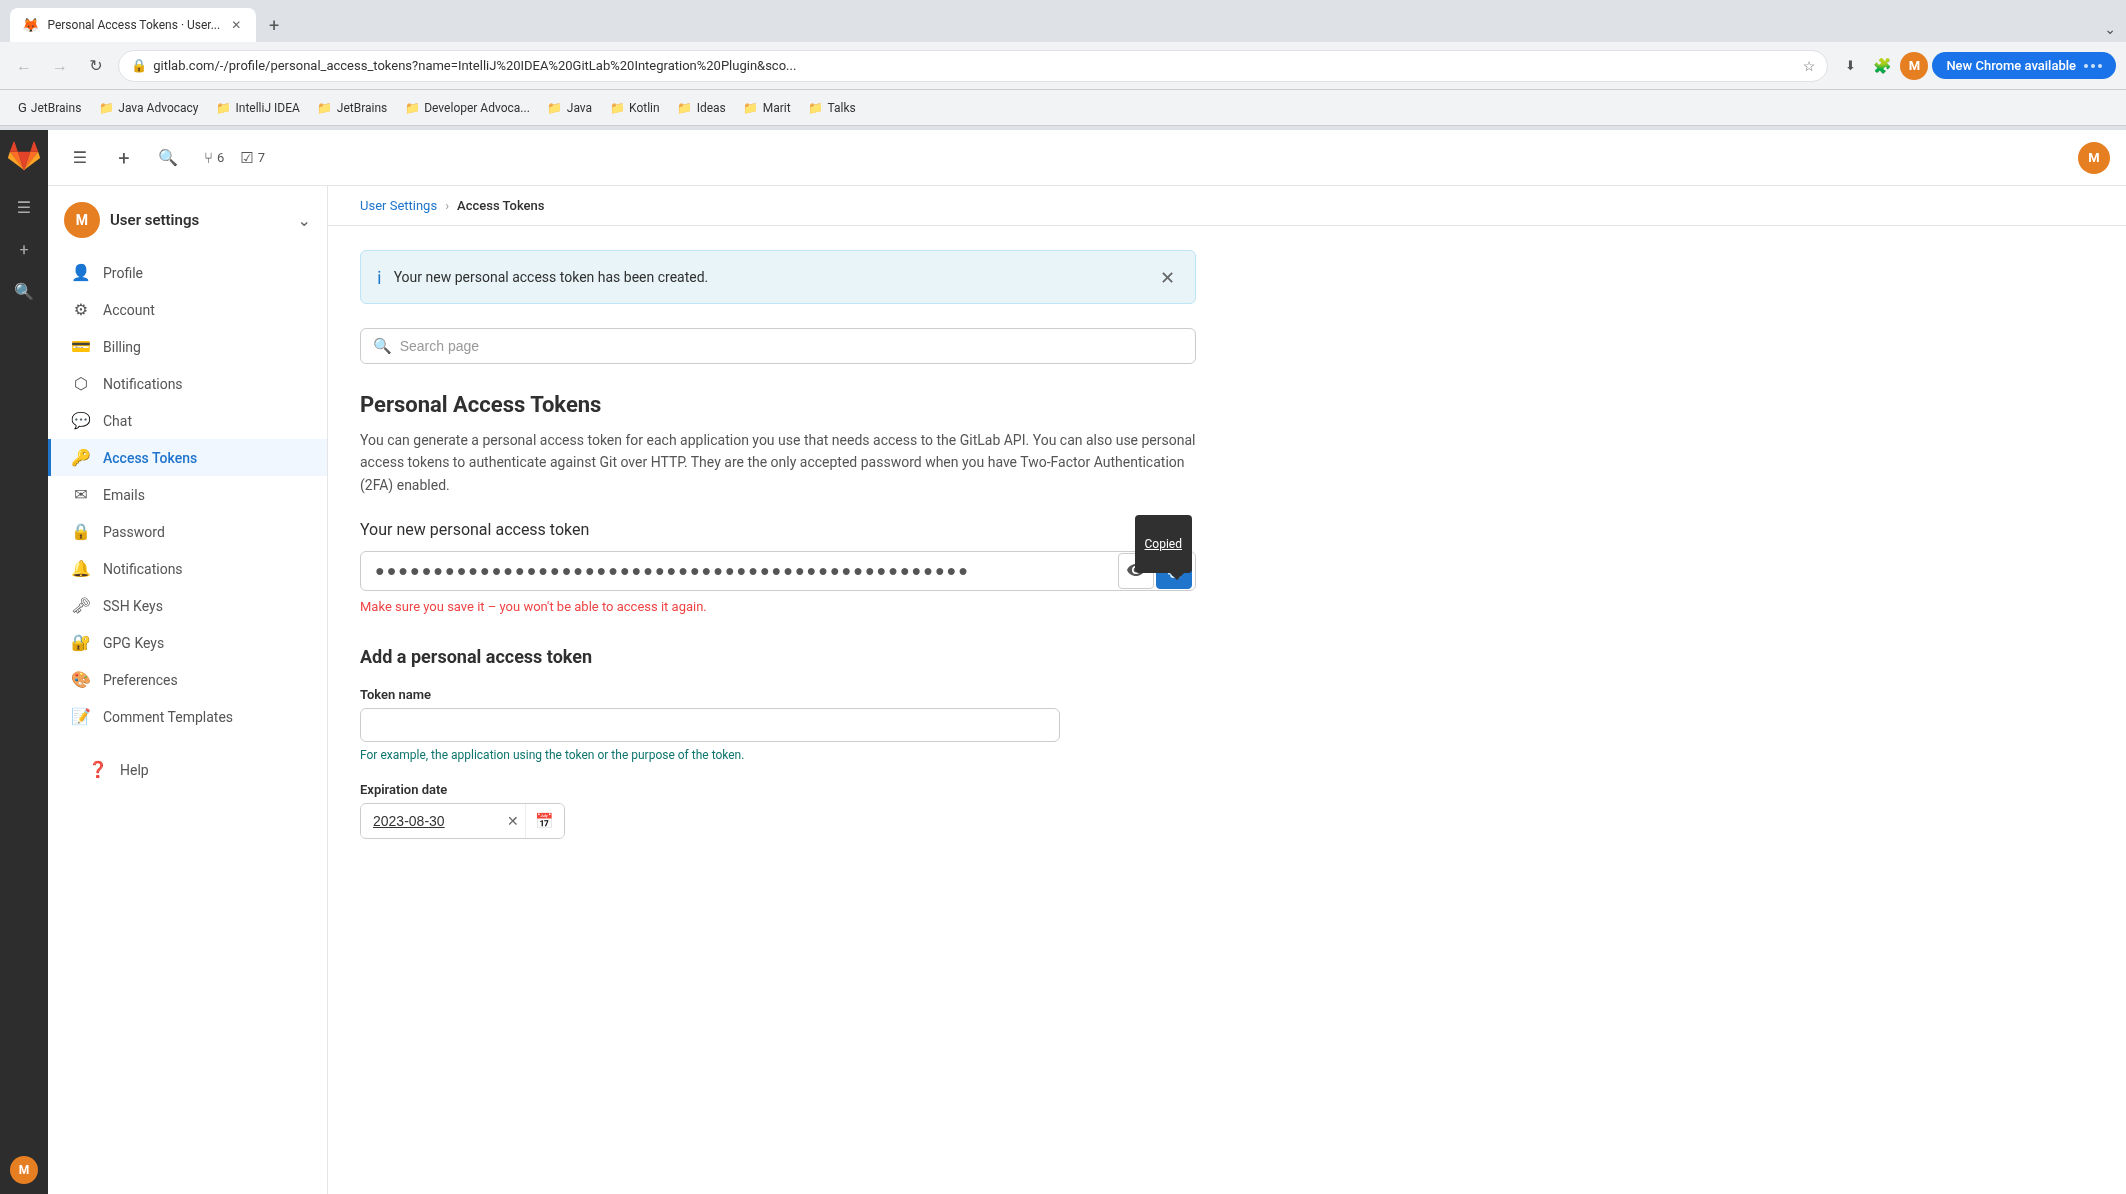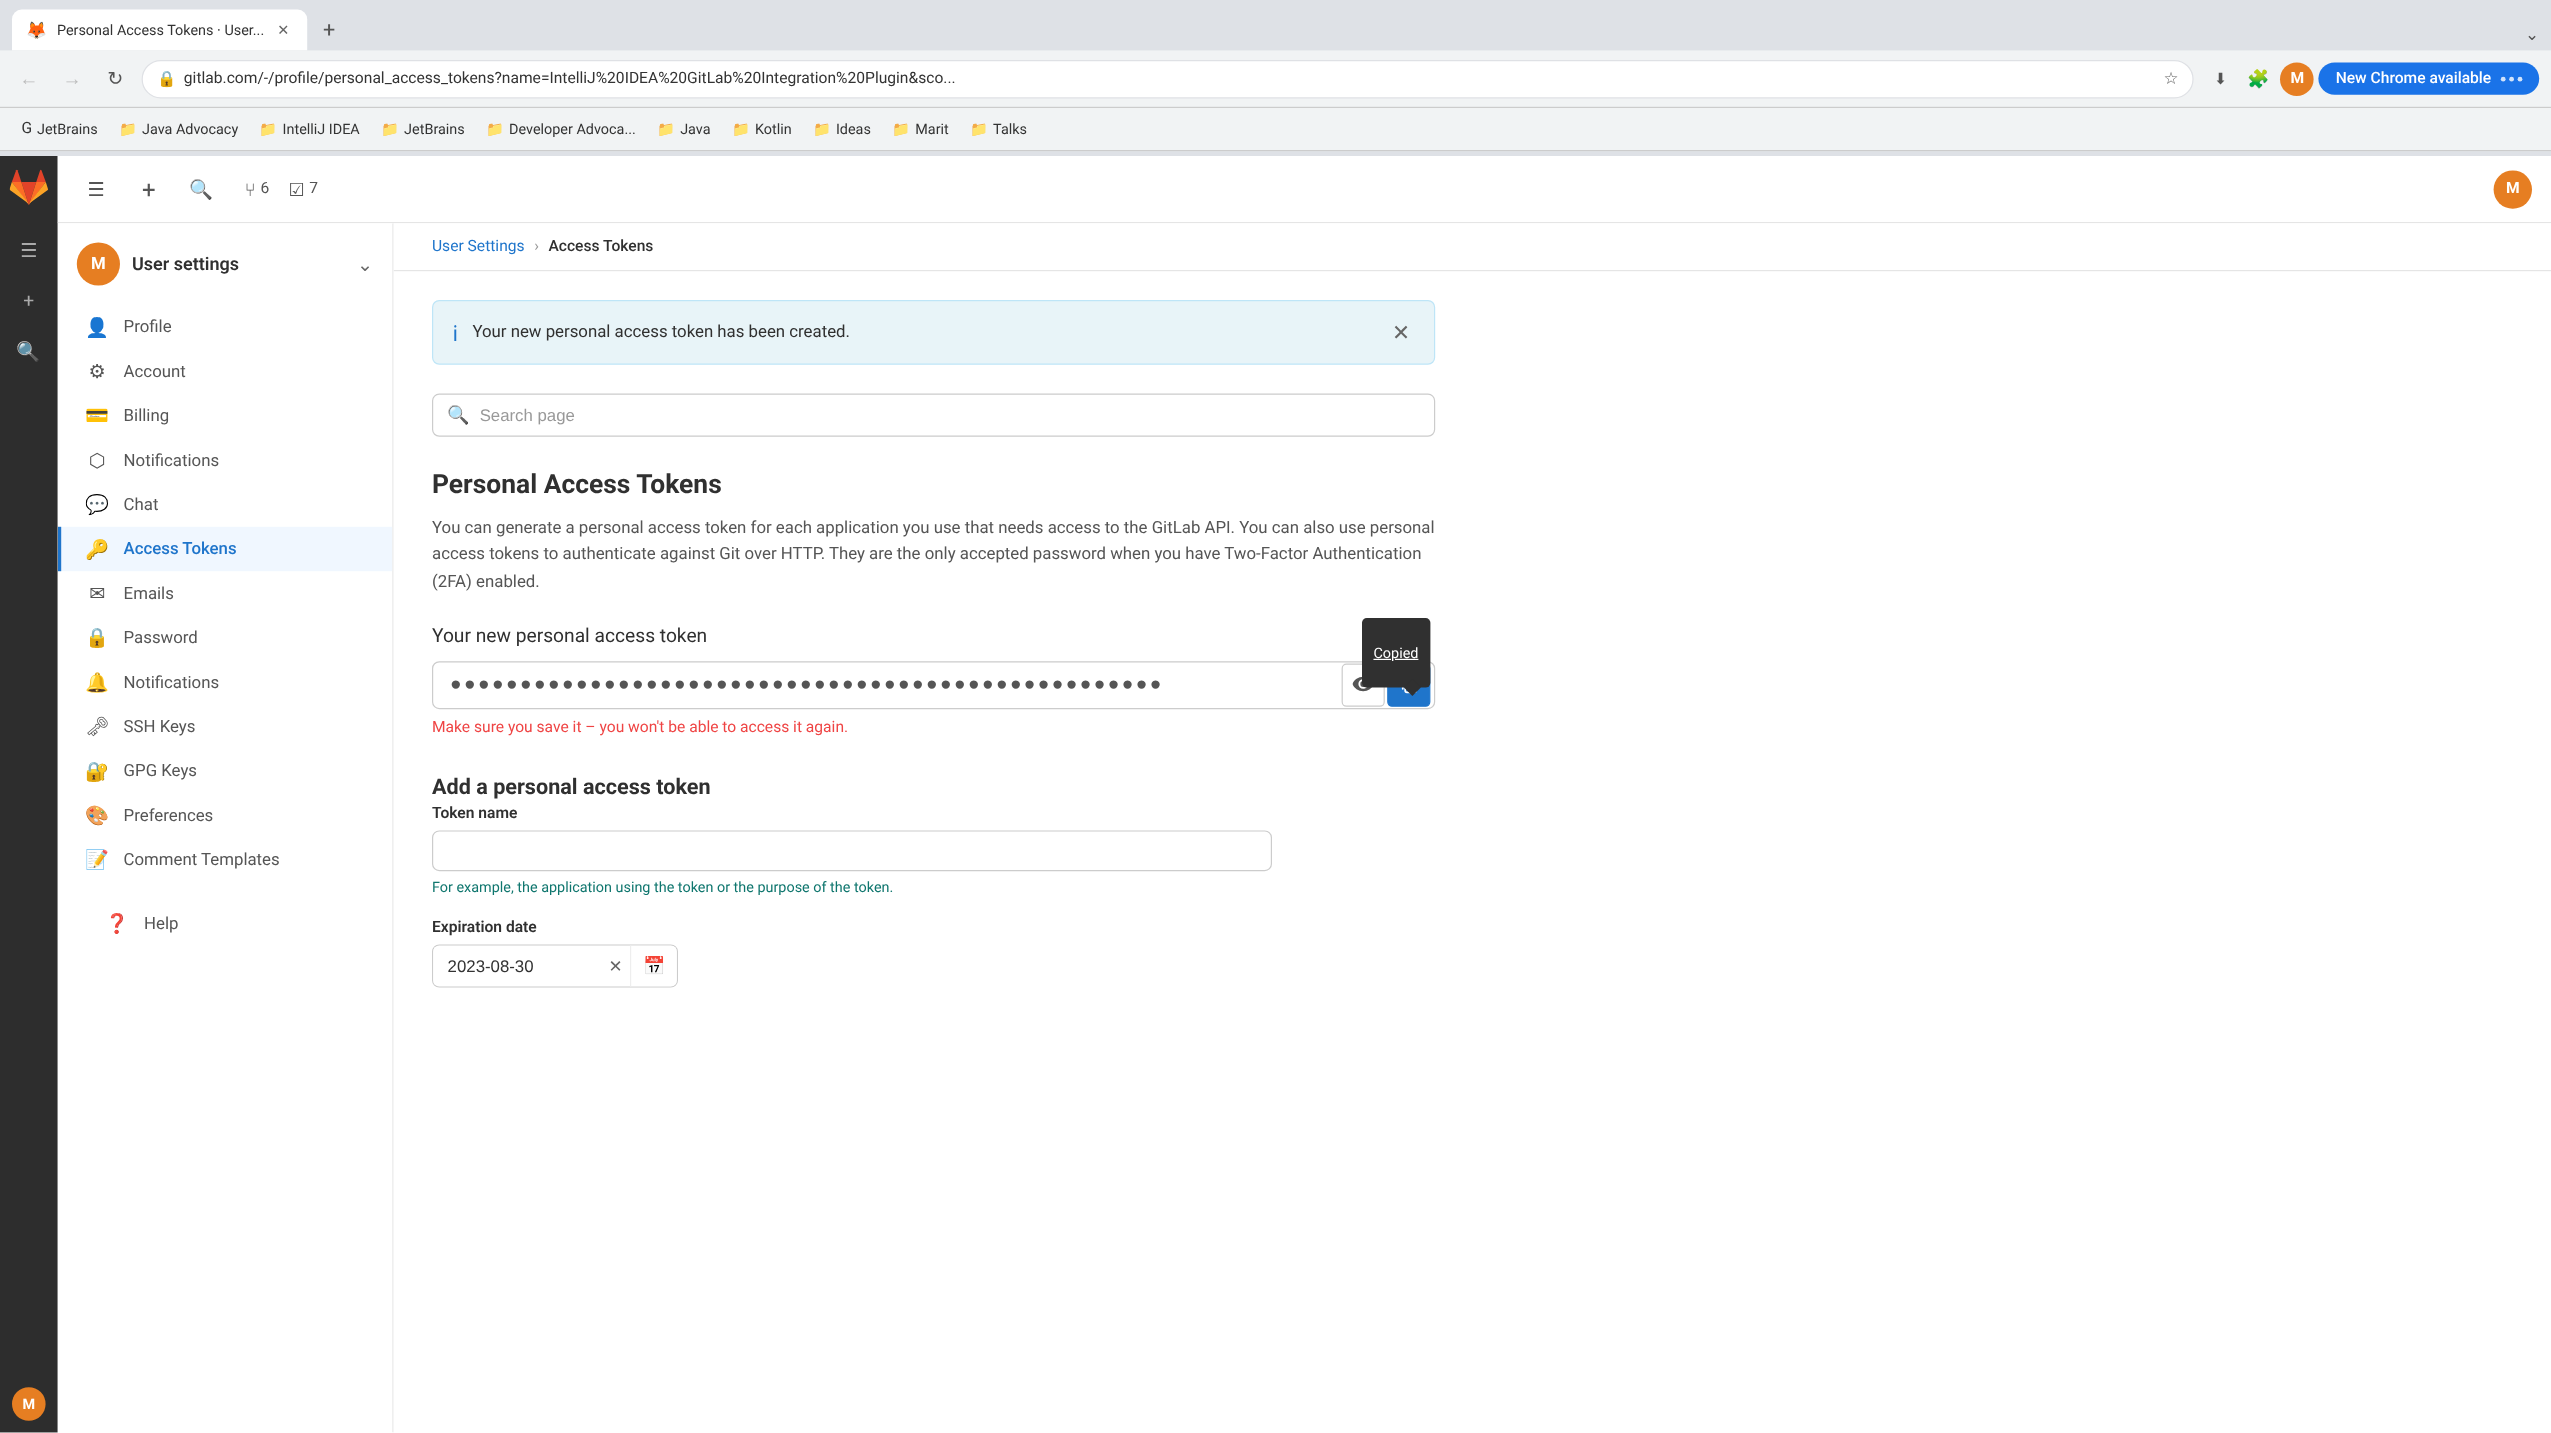--- a/index.html
+++ b/index.html
@@ -102,29 +102,29 @@
     .token-field-actions { position: absolute; right: 4px; top: 50%; transform: translateY(-50%); display: flex; align-items: center; gap: 2px; }
     .token-action-btn { width: 36px; height: 36px; border: 1px solid #ccc; border-radius: 4px; background: #fff; display: flex; align-items: center; justify-content: center; cursor: pointer; color: #555; font-size: 16px; }
     .token-action-btn.active { background: #1f75cb; color: #fff; border-color: #1f75cb; }
     .token-warning { font-size: 13px; color: #ef4444; margin-bottom: 32px; }
 
     
     .copied-tooltip { position: absolute; right: 0; top: -38px; background: #303030; color: #fff; padding: 22px 10px; border-radius: 4px; font-size: 12px; white-space: nowrap; text-decoration: underline; }
     .copied-tooltip::after { content: ''; position: absolute; bottom: -5px; right: 10px; width: 10px; height: 10px; background: #303030; transform: rotate(45deg); }
 
     
-    .add-token-title { font-size: 18px; font-weight: 700; color: #303030; margin-bottom: 4px; }
+    .add-token-title { font-size: 18px; font-weight: 700; color: #303030; margin-bottom: 20px; }
     .form-group { margin-bottom: 20px; }
     .form-label { font-size: 13px; font-weight: 600; color: #303030; margin-bottom: 6px; display: block; }
     .form-input { width: 100%; border: 1px solid #ccc; border-radius: 6px; padding: 8px 12px; font-size: 14px; color: #333; outline: none; }
     .form-hint { font-size: 12px; color: #0f766e; margin-top: 6px; }
 
     
     .date-field-wrapper { display: inline-flex; align-items: center; border: 1px solid #ccc; border-radius: 6px; overflow: hidden; }
-    .date-input { border: none; outline: none; padding: 8px 12px; font-size: 14px; color: #333; background: #fff; width: 140px; }
+    .date-input { border: none; outline: none; padding: 8px 12px; font-size: 14px; color: #333; background: #fff; width: 140px; text-decoration: underline; }
     .date-clear-btn { padding: 8px 6px; background: #fff; border: none; cursor: pointer; color: #666; font-size: 14px; }
     .date-cal-btn { padding: 8px 10px; background: #fff; border: none; cursor: pointer; color: #555; font-size: 15px; border-left: 1px solid #eee; }
 
     
     ::-webkit-scrollbar { width: 6px; }
     ::-webkit-scrollbar-track { background: #f5f5f5; }
     ::-webkit-scrollbar-thumb { background: #ccc; border-radius: 3px; }
 
     
     .fox-svg { width: 32px; height: 32px; }

